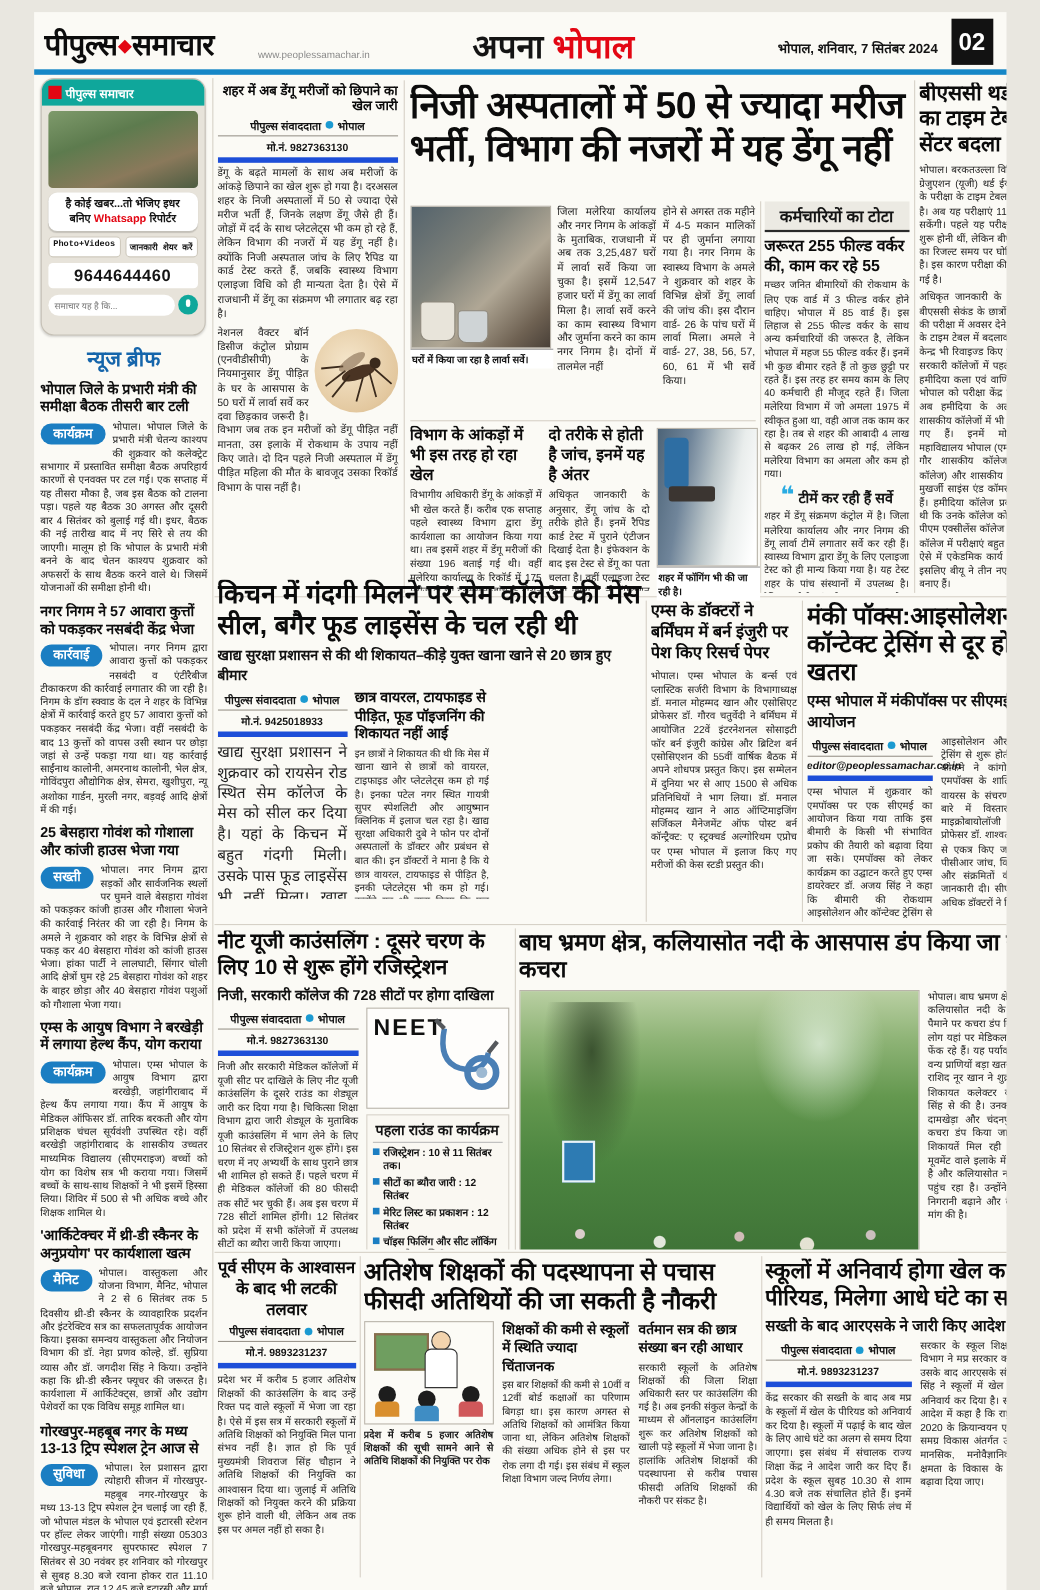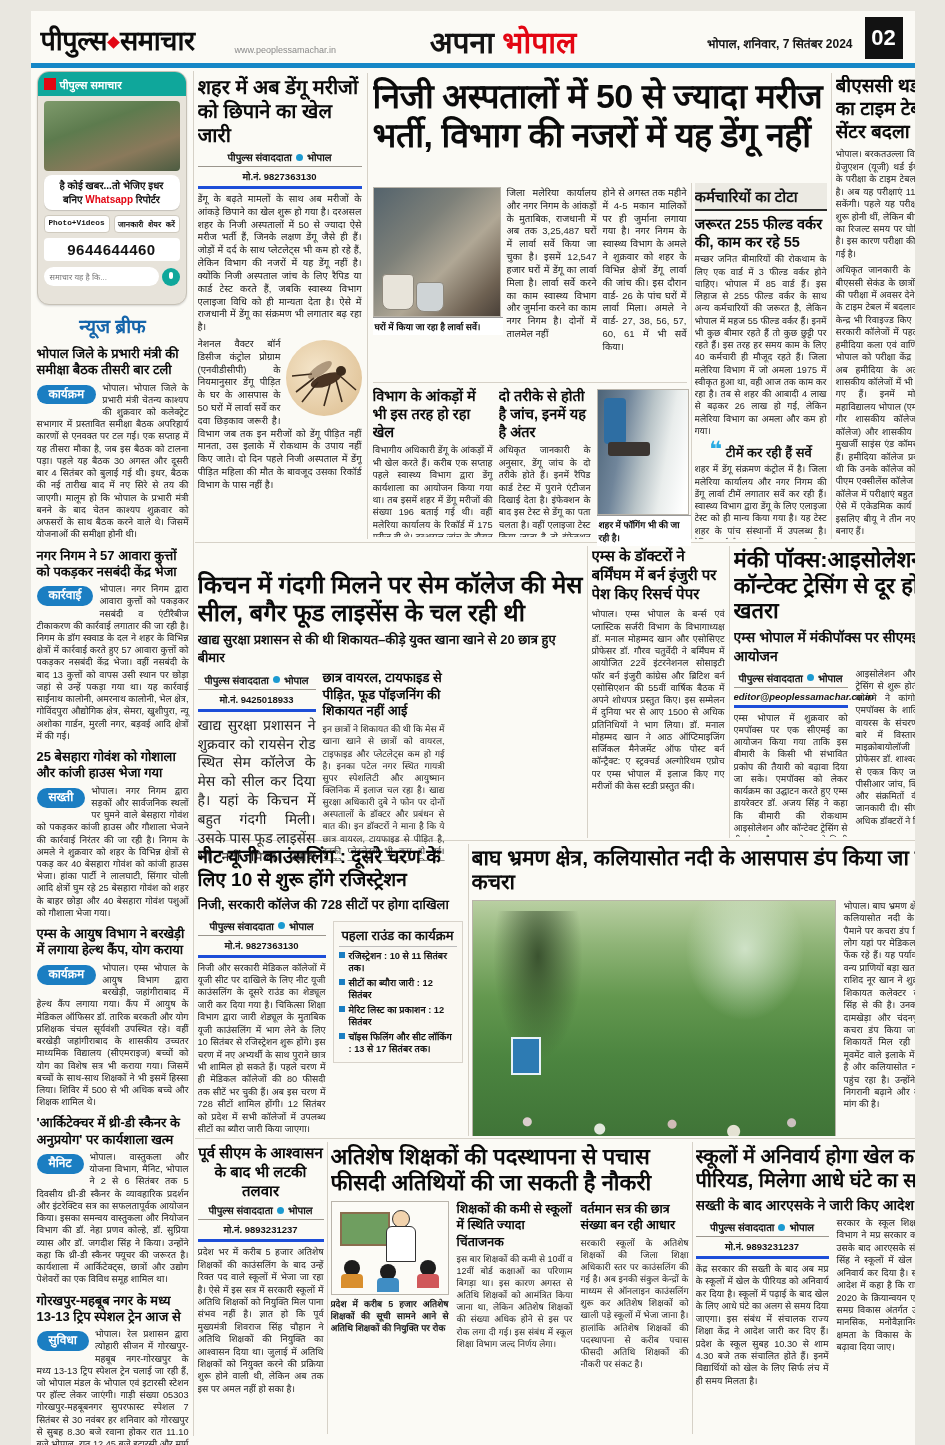--- a/index.html
+++ b/index.html
@@ -20,40 +20,40 @@
   .h-xl{font-size:34px;line-height:1.14;font-weight:800;color:#0b0b0b;letter-spacing:-.5px;}
   .h-lg{font-size:22px;line-height:1.16;font-weight:800;color:#0b0b0b;}
   .h-md{font-size:18px;line-height:1.2;font-weight:800;color:#0b0b0b;}
   .h-sm{font-size:14.5px;line-height:1.25;font-weight:800;color:#0b0b0b;}
   .h-xs{font-size:12.5px;line-height:1.3;font-weight:800;color:#0b0b0b;}
   .sub{font-weight:700;color:#111;}
   .body{font-size:9.5px;line-height:1.35;text-align:justify;color:#1d1d1d;}
   .body p{margin:0 0 4px;}
   .by{display:flex;align-items:center;justify-content:center;gap:4px;font-size:10px;font-weight:700;border-bottom:1px solid #9a958c;padding:3px 0 2px;}
   .dot{display:inline-block;width:7px;height:7px;border-radius:50%;background:#1b9ad1;}
-  .phone{text-align:center;font-size:9.5px;font-weight:700;padding:3px 0;border-bottom:3px solid #1d4ed8;margin-bottom:4px;}
+  .phone{text-align:center;font-size:9.5px;font-weight:700;padding:3px 0;border-bottom:5px solid #1d4ed8;margin-bottom:4px;}
   .cap{font-size:9px;font-weight:700;border-top:1px solid #999;background:#fff;padding:2px 2px;color:#111;}
   .ph{position:relative;border:1px solid #b9b4aa;overflow:hidden;background:#ccc;}
   .pill{float:left;background:#1b7ec2;color:#fff;border-radius:14px;padding:2px 12px;font-weight:800;font-size:12px;margin:3px 6px 2px 0;}
-  .kicker{background:#eceae3;text-align:left;font-size:15px;font-weight:800;padding:3px 0;border-bottom:2px solid #2b2b2b;}
+  .kicker{background:#eceae3;text-align:center;font-size:15px;font-weight:800;padding:3px 0;border-bottom:2px solid #2b2b2b;}
   .quote-head{text-align:center;font-size:13px;font-weight:800;margin:6px 0 2px;}
   .qicon{color:#29abe2;font-size:22px;line-height:10px;font-weight:800;}
   .sched-item{display:flex;gap:4px;font-size:9.3px;font-weight:700;line-height:1.3;margin:3px 0;}
   .sq{flex:0 0 auto;width:6px;height:6px;background:#1b7ec2;margin-top:2px;}
   
   .ad{width:148px;height:232px;border-radius:12px;background:#e7e3da;border:1px solid #c6c1b6;overflow:hidden;box-shadow:0 1px 2px rgba(0,0,0,.15);}
   .ad-head{height:24px;background:#0fa79b;display:flex;align-items:center;gap:4px;padding:0 6px;color:#fff;font-weight:800;font-size:11px;}
   .ad-logo{width:12px;height:12px;background:#e30613;}
   .ad-photo{height:70px;margin:5px 6px 4px;border-radius:4px;background:linear-gradient(160deg,#7e9a6b 0%,#5d7b4e 35%,#8a795b 70%,#4c5c41 100%);}
   .ad-card{background:#fff;border-radius:8px;margin:0 6px;padding:4px 3px;text-align:center;font-weight:800;font-size:10px;line-height:1.35;box-shadow:0 1px 1px rgba(0,0,0,.15);}
   .ad-red{color:#e30613;}
   .ad-btns{display:flex;gap:4px;margin:5px 6px 0;}
   .ad-btn{flex:1;background:#fff;border:1px solid #cfcabe;border-radius:4px;font-size:7.8px;font-weight:800;text-align:center;padding:3px 0;font-family:Liberation Mono, monospace;}
   .ad-num{background:#fff;border-radius:4px;margin:5px 6px 0;text-align:center;font-size:15px;font-weight:800;padding:3px 0;letter-spacing:.5px;}
-  .ad-chat{display:flex;align-items:center;gap:3px;margin:6px 6px 0;}
+  .ad-chat{display:flex;align-items:flex-start;gap:3px;margin:6px 6px 0;}
   .ad-input{flex:1;background:#fff;border-radius:10px;font-size:8px;color:#777;padding:4px 6px;display:flex;align-items:center;gap:3px;}
   .ad-mic{width:18px;height:18px;border-radius:50%;background:#0fa79b;position:relative;}
   .ad-mic::after{content:"";position:absolute;left:7px;top:4px;width:4px;height:7px;background:#fff;border-radius:2px;}
   
   .brief-title{font-size:19px;font-weight:800;color:#1565ab;text-align:center;margin:8px 0 2px;}
   .brief h3{font-size:13px;font-weight:800;line-height:1.25;margin:7px 0 3px;color:#0d0d0d;}
   .brief p{font-size:9.2px;line-height:1.33;text-align:justify;margin:0;color:#222;}
   
   .mosq{width:76px;height:76px;border-radius:50%;float:right;margin:2px 0 2px 5px;background:radial-gradient(circle at 40% 40%,#f5e6cb,#e3c89f 70%,#d2b488);position:relative;overflow:hidden;}
   .sign{position:absolute;left:38px;bottom:66px;width:26px;height:34px;background:#2d7bb3;border:2px solid #e8f2f8;}
@@ -145,21 +145,21 @@
 
   </div>
 
   <div class="vline" style="left:162px;top:60px;height:1365px"></div>
   <div class="vline" style="left:336px;top:62px;height:466px"></div>
   <div class="vline" style="left:660px;top:172px;height:356px"></div>
   <div class="vline" style="left:800px;top:62px;height:466px"></div>
   <div class="hline" style="left:164px;top:531px;width:778px"></div>
 
   <div class="abs" style="left:167px;top:64px;width:164px;height:464px;overflow:hidden">
-    <div class="h-md" style="text-align:left;font-size:20px">शहर में अब डेंगू मरीजों को छिपाने का खेल जारी</div>
+    <div class="h-md" style="text-align:right;font-size:12px">शहर में अब डेंगू मरीजों को छिपाने का खेल जारी</div>
     <div class="by">
         <span>पीपुल्स संवाददाता</span>
         <span class="dot"></span>
         <span>भोपाल</span>
       </div>
     <div class="phone">मो.नं. 9827363130</div>
     <div class="body">
       <p>डेंगू के बढ़ते मामलों के साथ अब मरीजों के आंकड़े छिपाने का खेल शुरू हो गया है। दरअसल शहर के निजी अस्पतालों में 50 से ज्यादा ऐसे मरीज भर्ती हैं, जिनके लक्षण डेंगू जैसे ही हैं। जोड़ों में दर्द के साथ प्लेटलेट्स भी कम हो रहे हैं, लेकिन विभाग की नजरों में यह डेंगू नहीं है। क्योंकि निजी अस्पताल जांच के लिए रैपिड या कार्ड टेस्ट करते हैं, जबकि स्वास्थ्य विभाग एलाइजा विधि को ही मान्यता देता है। ऐसे में राजधानी में डेंगू का संक्रमण भी लगातार बढ़ रहा है।</p>
       <div class="mosq">
         <svg width="76" height="76" viewBox="0 0 76 76">
@@ -221,21 +221,21 @@
     <div class="body" style="margin-top:5px;font-size:9.2px">
       <p>भोपाल। बरकतउल्ला विवि (बीयू) ने अंडर ग्रेजुएशन (यूजी) थर्ड ईयर (ओल्ड कोर्स) के परीक्षा के टाइम टेबल में बदलाव किया है। अब यह परीक्षाएं 11 सितंबर को शुरू सकेंगी। पहले यह परीक्षाएं 5 सितंबर से शुरू होनी थीं, लेकिन बीएससी सेकंड ईयर का रिजल्ट समय पर घोषित नहीं हो सका है। इस कारण परीक्षा की तिथि आगे बढ़ाई गई है।</p>
       <p>अधिकृत जानकारी के अनुसार, बीयू ने बीएससी सेकंड के छात्रों को भी थर्ड ईयर की परीक्षा में अवसर देने के लिए थर्ड ईयर के टाइम टेबल में बदलाव किया है। परीक्षा केन्द्र भी रिवाइज्ड किए गए हैं। अभी तक सरकारी कॉलेजों में पहले सिर्फ शासकीय हमीदिया कला एवं वाणिज्य महाविद्यालय भोपाल को परीक्षा केंद्र बनाया जाता था। अब हमीदिया के अलावा तीन अन्य शासकीय कॉलेजों में भी परीक्षा केंद्र बनाए गए हैं। इनमें मोतीलाल विज्ञान महाविद्यालय भोपाल (एमवीएम), बाबूलाल गौर शासकीय कॉलेज भोपाल (भेल कॉलेज) और शासकीय डॉ. श्यामा प्रसाद मुखर्जी साइंस एंड कॉमर्स कॉलेज शामिल हैं। हमीदिया कॉलेज प्रबंधन की आपत्ति थी कि उनके कॉलेज को राज्य सरकार ने पीएम एक्सीलेंस कॉलेज का दर्जा दिया है। कॉलेज में परीक्षाएं बहुत ज्यादा हो रही हैं। ऐसे में एकेडमिक कार्य प्रभावित होते हैं। इसलिए बीयू ने तीन नए कॉलेजों में सेंटर बनाए हैं।</p>
     </div>
   </div>
 
   <div class="vline" style="left:556px;top:535px;height:292px"></div>
   <div class="vline" style="left:698px;top:535px;height:292px"></div>
   <div class="hline" style="left:164px;top:829px;width:778px"></div>
 
-  <div class="abs" style="left:167px;top:560px;width:386px;height:290px;overflow:hidden">
+  <div class="abs" style="left:167px;top:516px;width:386px;height:290px;overflow:hidden">
     <div class="h-lg" style="font-size:24px">किचन में गंदगी मिलने पर सेम कॉलेज की मेस सील, बगैर फूड लाइसेंस के चल रही थी</div>
     <div class="sub" style="font-size:13px;margin:3px 0 4px">खाद्य सुरक्षा प्रशासन से की थी शिकायत–कीड़े युक्त खाना खाने से 20 छात्र हुए बीमार</div>
     <div style="display:flex;gap:7px">
       <div style="width:118px;flex:0 0 auto">
         <div class="by">
             <span>पीपुल्स संवाददाता</span>
             <span class="dot"></span>
             <span>भोपाल</span>
           </div>
         <div class="phone">मो.नं. 9425018933</div>
@@ -283,20 +283,29 @@
       <div style="width:128px;flex:0 0 auto">
         <div class="by">
             <span>पीपुल्स संवाददाता</span>
             <span class="dot"></span>
             <span>भोपाल</span>
           </div>
         <div class="phone">मो.नं. 9827363130</div>
         <div class="body" style="font-size:9.2px">निजी और सरकारी मेडिकल कॉलेजों में यूजी सीट पर दाखिले के लिए नीट यूजी काउंसलिंग के दूसरे राउंड का शेड्यूल जारी कर दिया गया है। चिकित्सा शिक्षा विभाग द्वारा जारी शेड्यूल के मुताबिक यूजी काउंसलिंग में भाग लेने के लिए 10 सितंबर से रजिस्ट्रेशन शुरू होंगे। इस चरण में नए अभ्यर्थी के साथ पुराने छात्र भी शामिल हो सकते हैं। पहले चरण में ही मेडिकल कॉलेजों की 80 फीसदी तक सीटें भर चुकी हैं। अब इस चरण में 728 सीटों शामिल होंगी। 12 सितंबर को प्रदेश में सभी कॉलेजों में उपलब्ध सीटों का ब्यौरा जारी किया जाएगा।</div>
       </div>
       <div style="width:130px;flex:0 0 auto">
+        <div class="neet-img">
+          <span class="neet-word">NEET</span>
+          <svg width="130" height="90" viewBox="0 0 130 90" style="position:absolute;left:0;top:0">
+            <path d="M70 18 q-6 30 14 36 q22 6 26 -14" fill="none" stroke="#4a7fb5" stroke-width="5"></path>
+            <circle cx="104" cy="58" r="13" fill="none" stroke="#4a7fb5" stroke-width="6"></circle>
+            <circle cx="104" cy="58" r="5" fill="#9db9d2"></circle>
+            <path d="M70 18 l-8 -8 M110 40 l8 -10" stroke="#55585c" stroke-width="4"></path>
+          </svg>
+        </div>
         <div class="sched">
           <div class="sched-title">पहला राउंड का कार्यक्रम</div>
           <div class="sched-item">
               <span class="sq"></span>
               <span>रजिस्ट्रेशन : 10 से 11 सितंबर तक।</span>
             </div>
           <div class="sched-item">
               <span class="sq"></span>
               <span>सीटों का ब्यौरा जारी : 12 सितंबर</span>
             </div>

